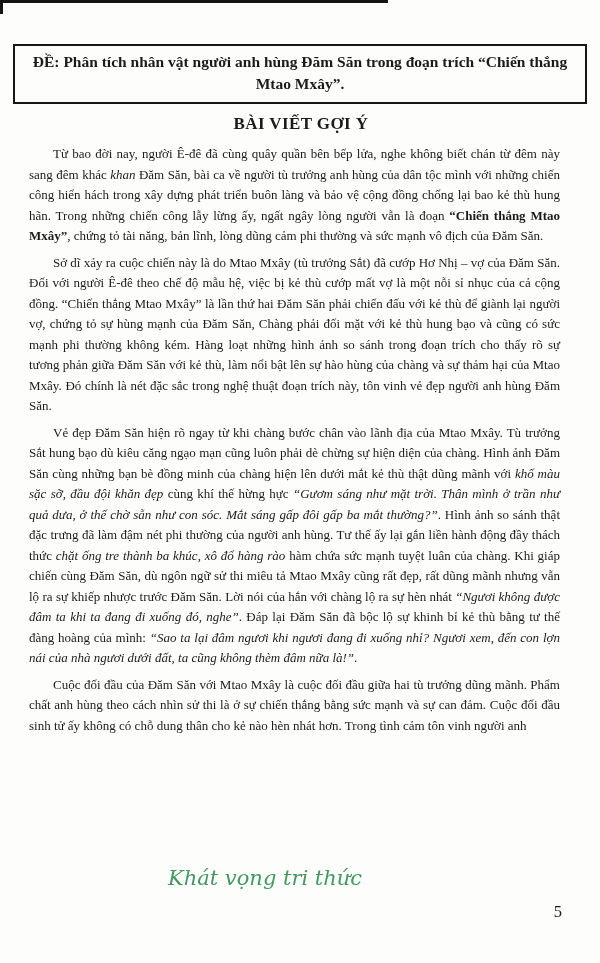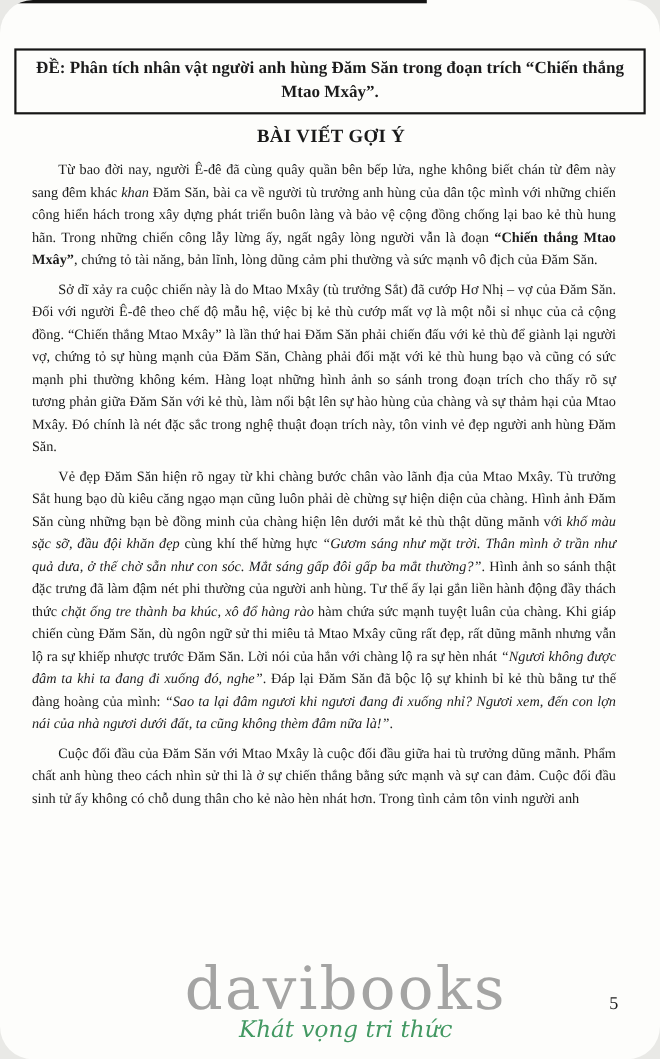--- a/index.html
+++ b/index.html
@@ -78,39 +78,38 @@
   .page-number {
     position: absolute;
     right: 38px; top: 902px;
     font-size: 16.5px;
     z-index: 6;
   }
 </style>
 </head>
 <body>
 
-<div class="page" style="background: rgb(253, 253, 251); color: rgb(27, 27, 27); border-radius: 30px;">
+<div class="page" style="background: rgb(253, 253, 251); color: rgb(27, 27, 27);">
 
   <div class="scan-line-top"></div>
   <div class="scan-line-left"></div>
 
   <div class="topic-box">
     <span class="topic-label">ĐỀ:</span>
     <span class="topic-text">Phân tích nhân vật người anh hùng Đăm Săn trong đoạn trích “Chiến thắng Mtao Mxây”.</span>
   </div>
 
   <h1 class="title">BÀI VIẾT GỢI Ý</h1>
 
   <div class="body-text">
       <p class="para"><span class="">Từ bao đời nay, người Ê-đê đã cùng quây quần bên bếp lửa, nghe không biết chán từ đêm này sang đêm khác </span><span class="it">khan</span><span class=""> Đăm Săn, bài ca về người tù trưởng anh hùng của dân tộc mình với những chiến công hiển hách trong xây dựng phát triển buôn làng và bảo vệ cộng đồng chống lại bao kẻ thù hung hãn. Trong những chiến công lẫy lừng ấy, ngất ngây lòng người vẫn là đoạn </span><span class="bd">“Chiến thắng Mtao Mxây”</span><span class="">, chứng tỏ tài năng, bản lĩnh, lòng dũng cảm phi thường và sức mạnh vô địch của Đăm Săn.</span></p>
       <p class="para"><span class="">Sở dĩ xảy ra cuộc chiến này là do Mtao Mxây (tù trưởng Sắt) đã cướp Hơ Nhị – vợ của Đăm Săn. Đối với người Ê-đê theo chế độ mẫu hệ, việc bị kẻ thù cướp mất vợ là một nỗi sỉ nhục của cả cộng đồng. “Chiến thắng Mtao Mxây” là lần thứ hai Đăm Săn phải chiến đấu với kẻ thù để giành lại người vợ, chứng tỏ sự hùng mạnh của Đăm Săn, Chàng phải đối mặt với kẻ thù hung bạo và cũng có sức mạnh phi thường không kém. Hàng loạt những hình ảnh so sánh trong đoạn trích cho thấy rõ sự tương phản giữa Đăm Săn với kẻ thù, làm nổi bật lên sự hào hùng của chàng và sự thảm hại của Mtao Mxây. Đó chính là nét đặc sắc trong nghệ thuật đoạn trích này, tôn vinh vẻ đẹp người anh hùng Đăm Săn.</span></p>
       <p class="para"><span class="">Vẻ đẹp Đăm Săn hiện rõ ngay từ khi chàng bước chân vào lãnh địa của Mtao Mxây. Tù trưởng Sắt hung bạo dù kiêu căng ngạo mạn cũng luôn phải dè chừng sự hiện diện của chàng. Hình ảnh Đăm Săn cùng những bạn bè đồng minh của chàng hiện lên dưới mắt kẻ thù thật dũng mãnh với </span><span class="it">khố màu sặc sỡ, đầu đội khăn đẹp</span><span class=""> cùng khí thế hừng hực </span><span class="it">“Gươm sáng như mặt trời. Thân mình ở trần như quả dưa, ở thế chờ sẵn như con sóc. Mắt sáng gấp đôi gấp ba mắt thường?”</span><span class="">. Hình ảnh so sánh thật đặc trưng đã làm đậm nét phi thường của người anh hùng. Tư thế ấy lại gắn liền hành động đầy thách thức </span><span class="it">chặt ống tre thành ba khúc, xô đổ hàng rào</span><span class=""> hàm chứa sức mạnh tuyệt luân của chàng. Khi giáp chiến cùng Đăm Săn, dù ngôn ngữ sử thi miêu tả Mtao Mxây cũng rất đẹp, rất dũng mãnh nhưng vẫn lộ ra sự khiếp nhược trước Đăm Săn. Lời nói của hắn với chàng lộ ra sự hèn nhát </span><span class="it">“Ngươi không được đâm ta khi ta đang đi xuống đó, nghe”</span><span class="">. Đáp lại Đăm Săn đã bộc lộ sự khinh bỉ kẻ thù bằng tư thế đàng hoàng của mình: </span><span class="it">“Sao ta lại đâm ngươi khi ngươi đang đi xuống nhỉ? Ngươi xem, đến con lợn nái của nhà ngươi dưới đất, ta cũng không thèm đâm nữa là!”</span><span class="">.</span></p>
       <p class="para"><span class="">Cuộc đối đầu của Đăm Săn với Mtao Mxây là cuộc đối đầu giữa hai tù trưởng dũng mãnh. Phẩm chất anh hùng theo cách nhìn sử thi là ở sự chiến thắng bằng sức mạnh và sự can đảm. Cuộc đối đầu sinh tử ấy không có chỗ dung thân cho kẻ nào hèn nhát hơn. Trong tình cảm tôn vinh người anh</span></p>
     </div>
 
   <div class="watermark" style="color: rgb(142, 142, 142);">
-    <div class="wm-brand">davibooks</div>
     <div class="wm-slogan">Khát vọng tri thức</div>
   </div>
 
   <div class="page-number">5</div>
 
 </div>
 
 </body></html>

